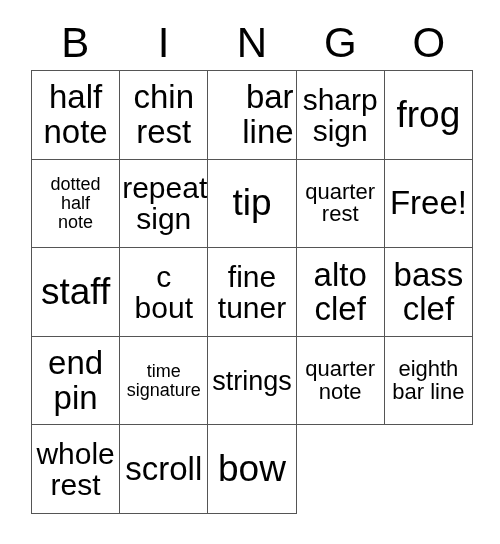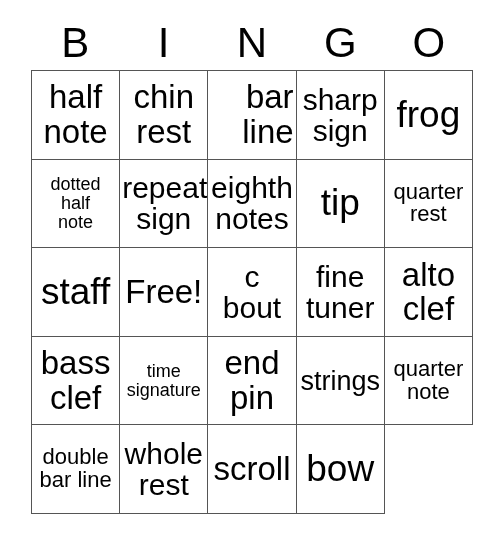--- a/index.html
+++ b/index.html
@@ -127,72 +127,68 @@
     <div class="cell" style="border-right-color: rgb(85, 85, 85); border-bottom-color: rgb(85, 85, 85);">
         <span class="cell-text fs-tiny">dotted
 half
 note</span>
       </div>
     <div class="cell" style="border-right-color: rgb(85, 85, 85); border-bottom-color: rgb(85, 85, 85);">
         <span class="cell-text fs-md">repeat
 sign</span>
       </div>
     <div class="cell" style="border-right-color: rgb(85, 85, 85); border-bottom-color: rgb(85, 85, 85);">
-        <span class="cell-text fs-md">eighth
-notes</span>
-      </div>
-    <div class="cell" style="border-right-color: rgb(85, 85, 85); border-bottom-color: rgb(85, 85, 85);">
         <span class="cell-text fs-xl">tip</span>
       </div>
 
     <div class="cell" style="border-right-color: rgb(85, 85, 85); border-bottom-color: rgb(85, 85, 85);">
         <span class="cell-text fs-xs">quarter
 rest</span>
       </div>
     <div class="cell" style="border-right-color: rgb(85, 85, 85); border-bottom-color: rgb(85, 85, 85);">
+        <span class="cell-text fs-lg">Free!</span>
+      </div>
+    <div class="cell" style="border-right-color: rgb(85, 85, 85); border-bottom-color: rgb(85, 85, 85);">
         <span class="cell-text fs-xl">staff</span>
-      </div>
-    <div class="cell" style="border-right-color: rgb(85, 85, 85); border-bottom-color: rgb(85, 85, 85);">
-        <span class="cell-text fs-lg">Free!</span>
       </div>
     <div class="cell" style="border-right-color: rgb(85, 85, 85); border-bottom-color: rgb(85, 85, 85);">
         <span class="cell-text fs-md">c
 bout</span>
       </div>
     <div class="cell" style="border-right-color: rgb(85, 85, 85); border-bottom-color: rgb(85, 85, 85);">
         <span class="cell-text fs-md">fine
 tuner</span>
       </div>
 
     <div class="cell" style="border-right-color: rgb(85, 85, 85); border-bottom-color: rgb(85, 85, 85);">
         <span class="cell-text fs-lg">alto
 clef</span>
       </div>
     <div class="cell" style="border-right-color: rgb(85, 85, 85); border-bottom-color: rgb(85, 85, 85);">
         <span class="cell-text fs-lg">bass
 clef</span>
       </div>
     <div class="cell" style="border-right-color: rgb(85, 85, 85); border-bottom-color: rgb(85, 85, 85);">
+        <span class="cell-text fs-lg">end
+pin</span>
+      </div>
+    <div class="cell" style="border-right-color: rgb(85, 85, 85); border-bottom-color: rgb(85, 85, 85);">
         <span class="cell-text fs-xxs">time
 signature</span>
       </div>
     <div class="cell" style="border-right-color: rgb(85, 85, 85); border-bottom-color: rgb(85, 85, 85);">
-        <span class="cell-text fs-lg">end
-pin</span>
-      </div>
-    <div class="cell" style="border-right-color: rgb(85, 85, 85); border-bottom-color: rgb(85, 85, 85);">
         <span class="cell-text fs-sm">strings</span>
       </div>
 
     <div class="cell" style="border-right-color: rgb(85, 85, 85); border-bottom-color: rgb(85, 85, 85);">
         <span class="cell-text fs-xs">quarter
 note</span>
       </div>
     <div class="cell" style="border-right-color: rgb(85, 85, 85); border-bottom-color: rgb(85, 85, 85);">
-        <span class="cell-text fs-xs">double
+        <span class="cell-text fs-xs">eighth
 bar line</span>
       </div>
     <div class="cell" style="border-right-color: rgb(85, 85, 85); border-bottom-color: rgb(85, 85, 85);">
         <span class="cell-text fs-md">whole
 rest</span>
       </div>
     <div class="cell" style="border-right-color: rgb(85, 85, 85); border-bottom-color: rgb(85, 85, 85);">
         <span class="cell-text fs-lg">scroll</span>
       </div>
     <div class="cell" style="border-right-color: rgb(85, 85, 85); border-bottom-color: rgb(85, 85, 85);">

